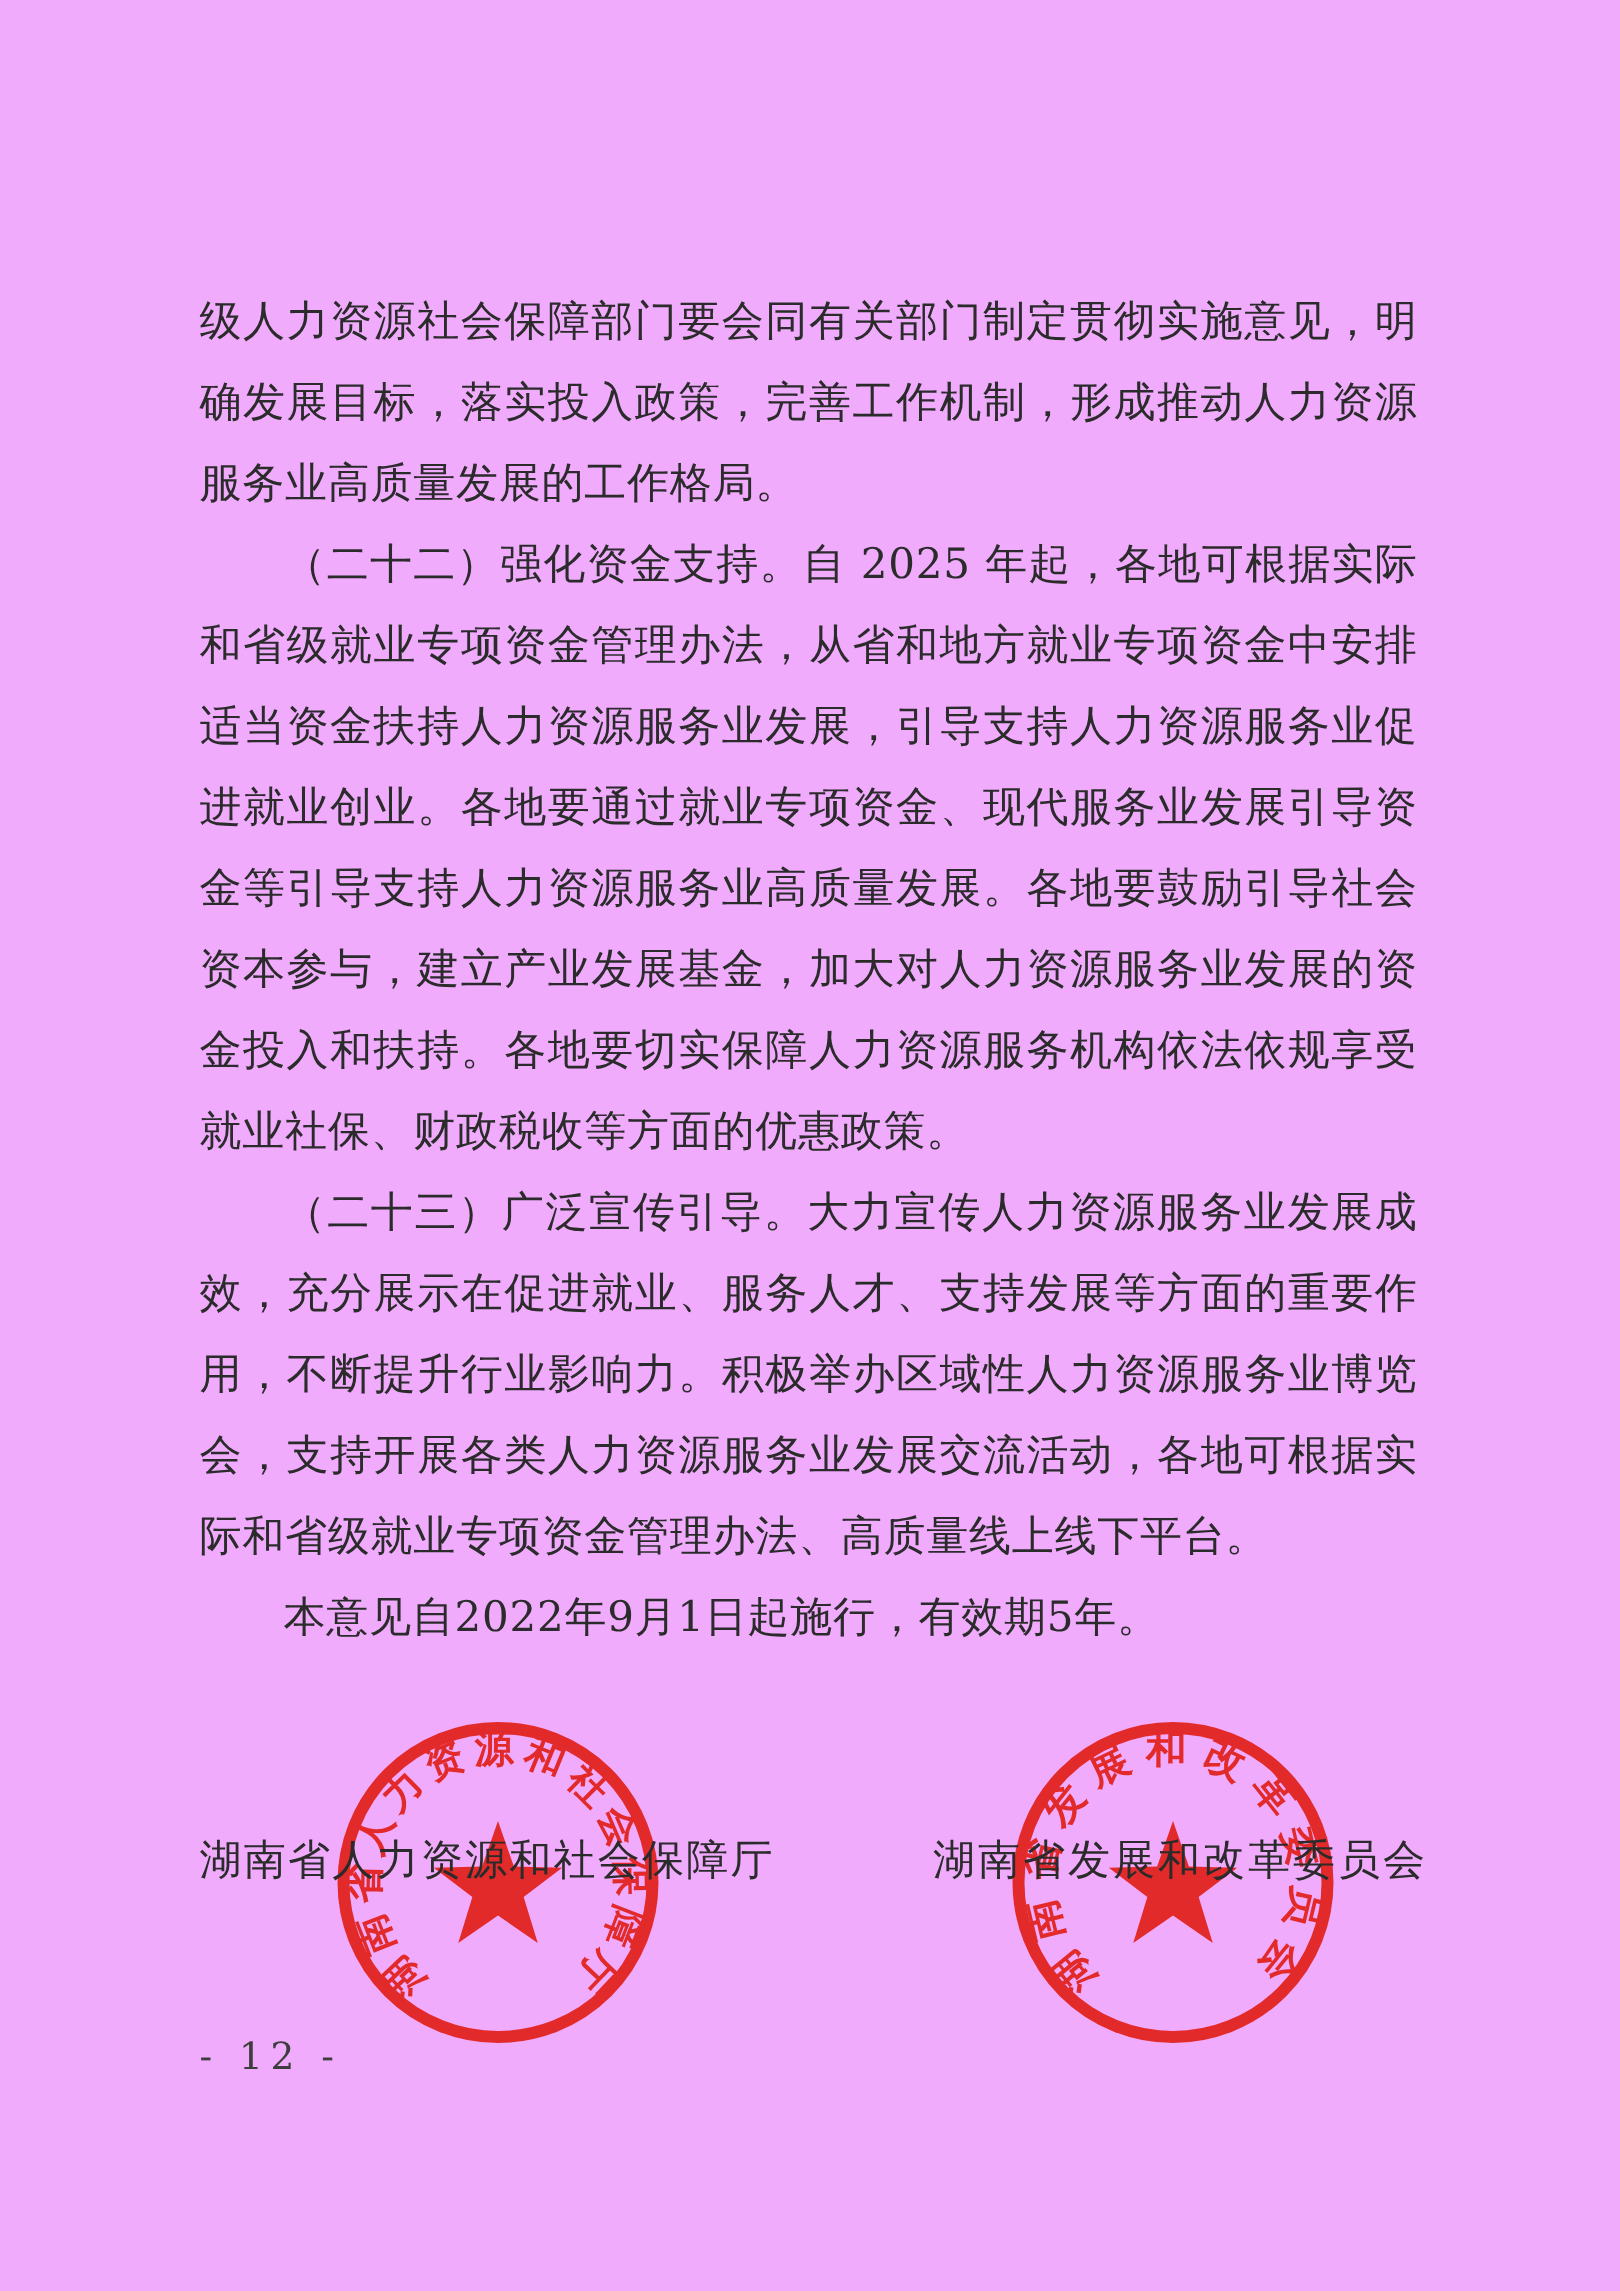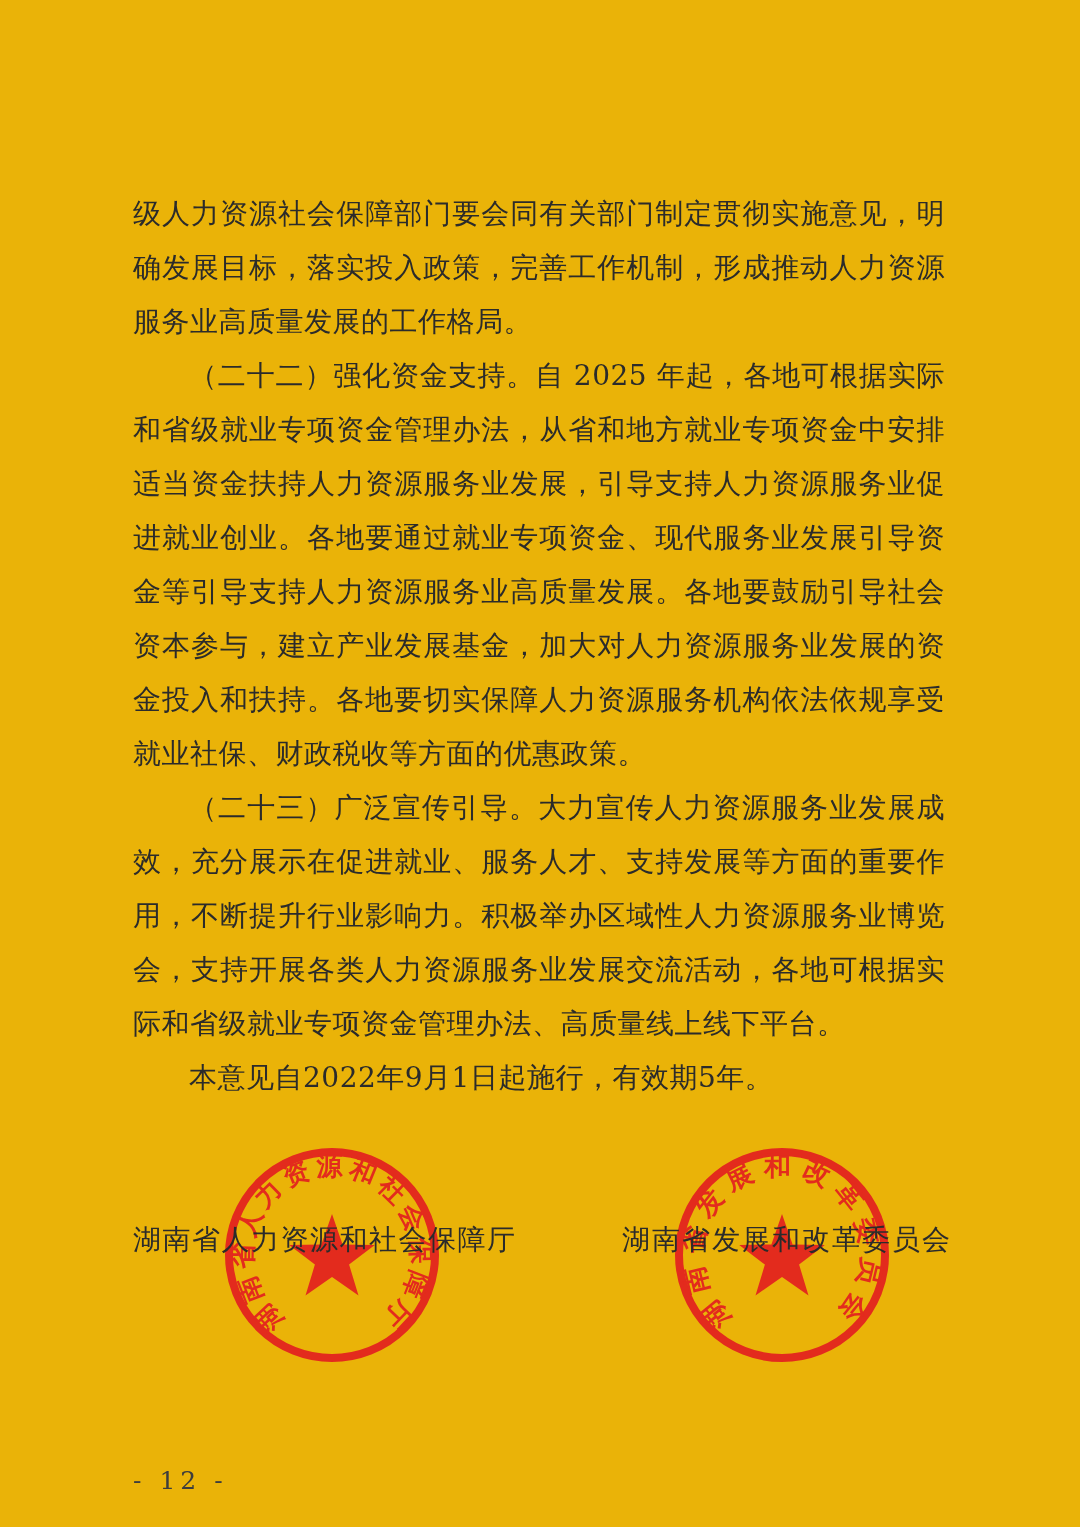--- a/index.html
+++ b/index.html
@@ -5,21 +5,21 @@
   :root{
     --seal-red:#e3241f;
     --text-color:#2b2b2b;
   }
   *{margin:0;padding:0;box-sizing:border-box;}
   html,body{background:#ffffff;}
   .page{
     position:relative;
     width:1080px;
     height:1527px;
-    background:#eab308;
+    background:#f0abfc;
     overflow:hidden;
     font-family:"DejaVu Serif","Liberation Serif",serif;
     color:var(--text-color);
   }
   .doc-body{
     position:absolute;
     left:133px;
     top:187px;
     width:812px;
     font-size:28px;
@@ -59,21 +59,21 @@
     letter-spacing:1.5px;
     color:var(--text-color);
     z-index:2;
     white-space:nowrap;
   }
   .signature-left{left:133px;}
   .signature-right{left:622px;letter-spacing:2px;}
   .page-number{
     position:absolute;
     left:133px;
-    top:1466px;
+    top:1356px;
     font-size:25px;
     letter-spacing:5px;
     color:#3d3d3d;
     z-index:2;
   }
 </style>
 </head>
 <body>
 
 <div class="page">

